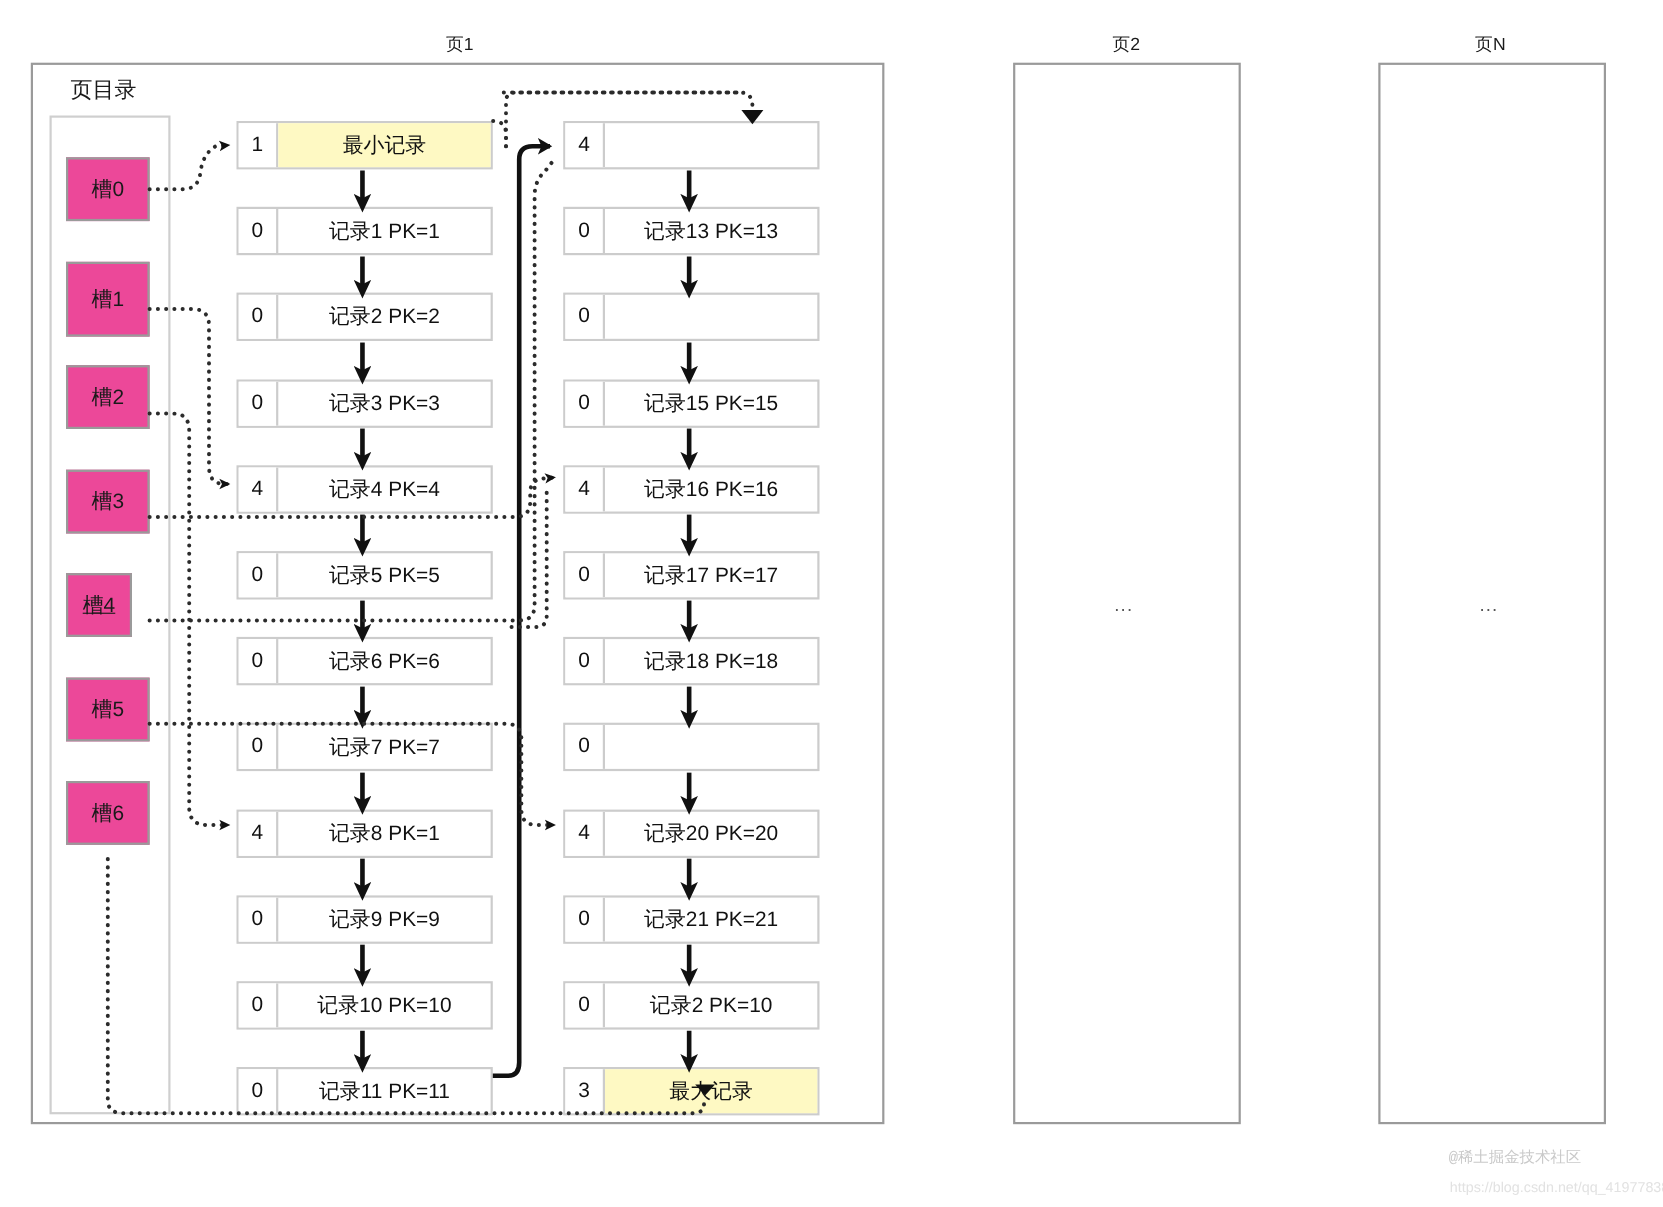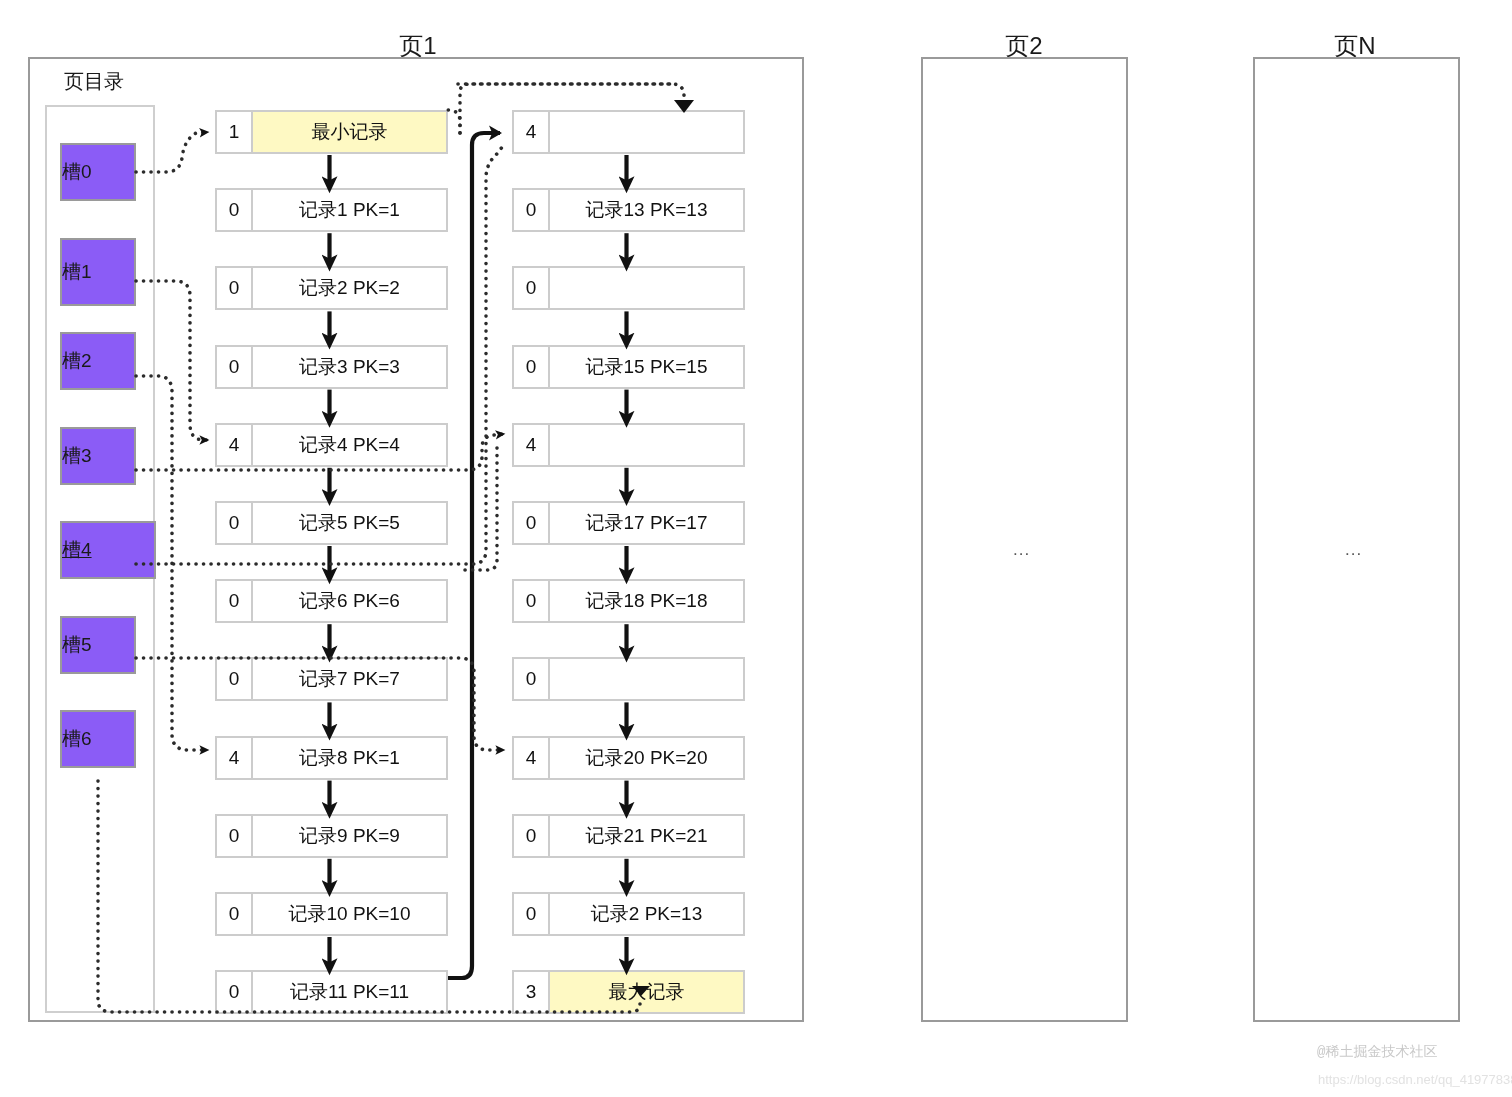--- a/index.html
+++ b/index.html
@@ -13,21 +13,21 @@
     position:relative;
     width:1512px;
     height:1097px;
     overflow:hidden;
     background:#ffffff;
   }
 
   
   .page-title{
     position:absolute;
-    font-size:24px;
+    font-size:16px;
     color:#1a1a1a;
     text-align:center;
     white-space:nowrap;
     letter-spacing:.2px;
   }
 
   
   .page-frame{
     position:absolute;
     border:2px solid #9a9a9a;
@@ -50,24 +50,25 @@
   }
   .dir-label{
     position:absolute;
     font-size:20px;
     color:#1a1a1a;
     white-space:nowrap;
   }
   .slot{
     position:absolute;
     border:2px solid #9a9a9a;
-    background:#8b5cf6;
+    background:#ec4899;
     box-sizing:border-box;
     display:flex;
     align-items:center;
+    justify-content:center;
     font-size:19px;
     color:#1a1a1a;
   }
 
   
   .rec{
     position:absolute;
     height:44px;
     box-sizing:border-box;
     display:flex;
@@ -139,21 +140,21 @@
       </div>
       <div class="slot" style="left: 60px; top: 237.5px; width: 76px; height: 68px;">
         <span>槽1</span>
       </div>
       <div class="slot" style="left: 60px; top: 332px; width: 76px; height: 58px;">
         <span>槽2</span>
       </div>
       <div class="slot" style="left: 60px; top: 426.5px; width: 76px; height: 58px;">
         <span>槽3</span>
       </div>
-      <div class="slot" style="left: 60px; top: 521px; width: 96px; height: 58px; text-decoration: underline;">
+      <div class="slot" style="left: 60px; top: 521px; width: 60px; height: 58px; text-decoration: underline;">
         <span>槽4</span>
       </div>
       <div class="slot" style="left: 60px; top: 615.5px; width: 76px; height: 58px;">
         <span>槽5</span>
       </div>
       <div class="slot" style="left: 60px; top: 710px; width: 76px; height: 58px;">
         <span>槽6</span>
       </div>
     </div>
 
@@ -217,20 +218,21 @@
       </div>
       <div class="rec" style="left: 512px; top: 266.4px; width: 233px;">
         <div class="owned">0</div>
       </div>
       <div class="rec" style="left: 512px; top: 344.6px; width: 233px;">
         <div class="owned">0</div>
         <div class="body">记录15 PK=15</div>
       </div>
       <div class="rec" style="left: 512px; top: 422.8px; width: 233px;">
         <div class="owned">4</div>
+        <div class="body">记录16 PK=16</div>
       </div>
       <div class="rec" style="left: 512px; top: 501px; width: 233px;">
         <div class="owned">0</div>
         <div class="body">记录17 PK=17</div>
       </div>
       <div class="rec" style="left: 512px; top: 579.2px; width: 233px;">
         <div class="owned">0</div>
         <div class="body">记录18 PK=18</div>
       </div>
       <div class="rec" style="left: 512px; top: 657.4px; width: 233px;">
@@ -239,21 +241,21 @@
       <div class="rec" style="left: 512px; top: 735.6px; width: 233px;">
         <div class="owned">4</div>
         <div class="body">记录20 PK=20</div>
       </div>
       <div class="rec" style="left: 512px; top: 813.8px; width: 233px;">
         <div class="owned">0</div>
         <div class="body">记录21 PK=21</div>
       </div>
       <div class="rec" style="left: 512px; top: 892px; width: 233px;">
         <div class="owned">0</div>
-        <div class="body">记录2 PK=13</div>
+        <div class="body">记录2 PK=10</div>
       </div>
       <div class="rec hl" style="left: 512px; top: 970.2px; width: 233px;">
         <div class="owned">3</div>
         <div class="body">最大记录</div>
       </div>
     </div>
 
   <svg id="wires" viewBox="0 0 1512 1097">
     <defs>
       <marker id="ah" markerWidth="9" markerHeight="9" refX="7.4" refY="4.5" orient="auto" markerUnits="strokeWidth">

